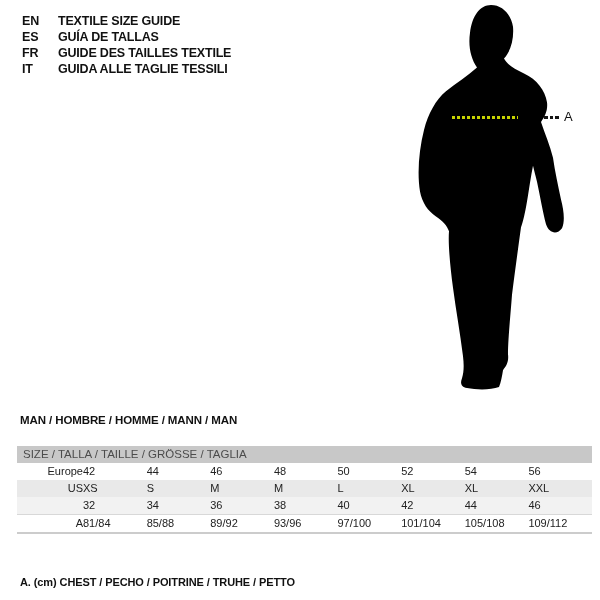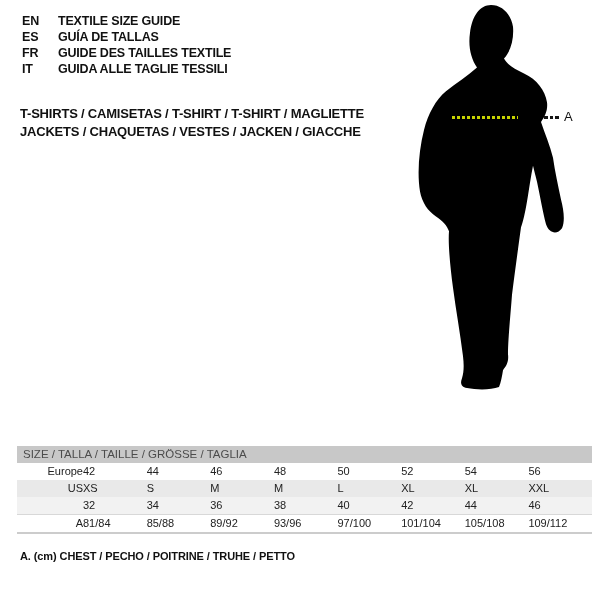--- a/index.html
+++ b/index.html
@@ -32,21 +32,21 @@
          padding-left:6px;font-size:11.5px;}
   .trow{display:grid;grid-template-columns:66px repeat(8,1fr);height:17px;line-height:17px;color:#222;}
   .trow .rlabel{padding-left:4px;text-align:right;}
   .trow .cell{text-align:left;}
   .row-1{background:#ffffff;}
   .row-2{background:var(--row-shade-1,#e9e9e9);}
   .row-3{background:var(--row-shade-2,#f2f2f2);}
   .row-4{background:#ffffff;border-top:1px solid #d8d8d8;border-bottom:2px solid #cccccc;}
 
   
-  .footnote{position:absolute;left:20px;top:550px;font-weight:700;font-size:11px;letter-spacing:-0.1px;}
+  .footnote{position:absolute;left:20px;top:576px;font-weight:700;font-size:11px;letter-spacing:-0.1px;}
 </style>
 </head>
 <body>
 
 <div class="canvas">
 
   <div class="lang-block">
     <div class="lang-row">
       <span class="lang-code">EN</span>
       <span class="lang-label">TEXTILE SIZE GUIDE</span>
@@ -58,24 +58,20 @@
     <div class="lang-row">
       <span class="lang-code">FR</span>
       <span class="lang-label">GUIDE DES TAILLES TEXTILE</span>
     </div>
     <div class="lang-row">
       <span class="lang-code">IT</span>
       <span class="lang-label">GUIDA ALLE TAGLIE TESSILI</span>
     </div>
   </div>
 
-  <div class="garments">
-    <div>T-SHIRTS / CAMISETAS / T-SHIRT / T-SHIRT / MAGLIETTE</div>
-    <div>JACKETS / CHAQUETAS / VESTES / JACKEN / GIACCHE</div>
-  </div>
 
   <div class="figure-wrap">
     <svg viewBox="0 0 165 395" preserveAspectRatio="none">
       <path fill="#000000" d="
         M88,0
         C99,0 108,9 110,22
         C111,34 108,46 101,54
         C104,60 111,64 121,69
         C134,75 142,86 144,98
         C145,106 142,112 138,118
@@ -103,20 +99,21 @@
         C53,79 65,71 74,63
         C68,54 65,42 67,28
         C69,11 77,0 88,0 Z"></path>
     </svg>
   </div>
 
   <div class="measure-inner"></div>
   <div class="measure-outer"></div>
   <div class="measure-label">A</div>
 
+  <div class="gender-label">MAN / HOMBRE / HOMME / MANN / MAN</div>
 
   <div class="size-table">
     <div class="thead">SIZE / TALLA / TAILLE / GRÖSSE / TAGLIA</div>
 
     <div class="trow row-1">
       <span class="rlabel">Europe</span>
       <span class="cell">42</span>
       <span class="cell">44</span>
       <span class="cell">46</span>
       <span class="cell">48</span>

